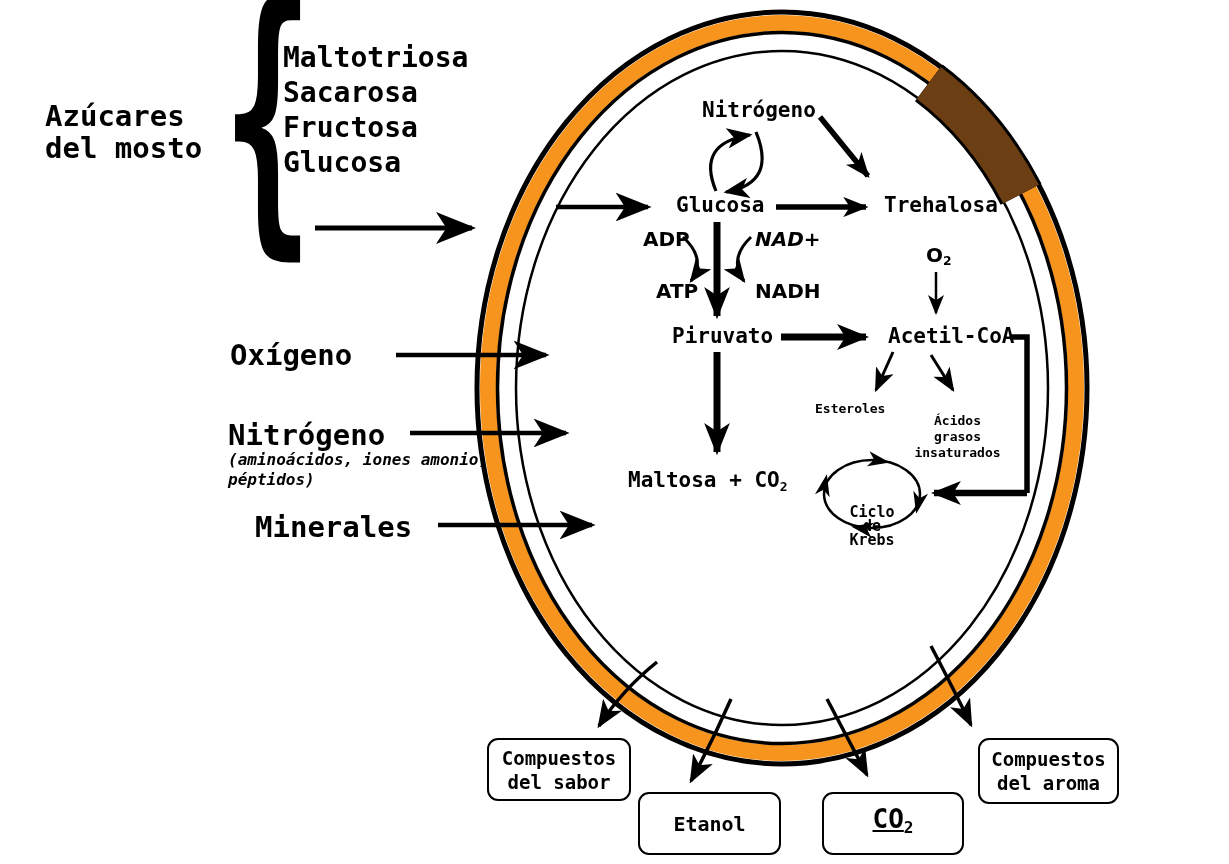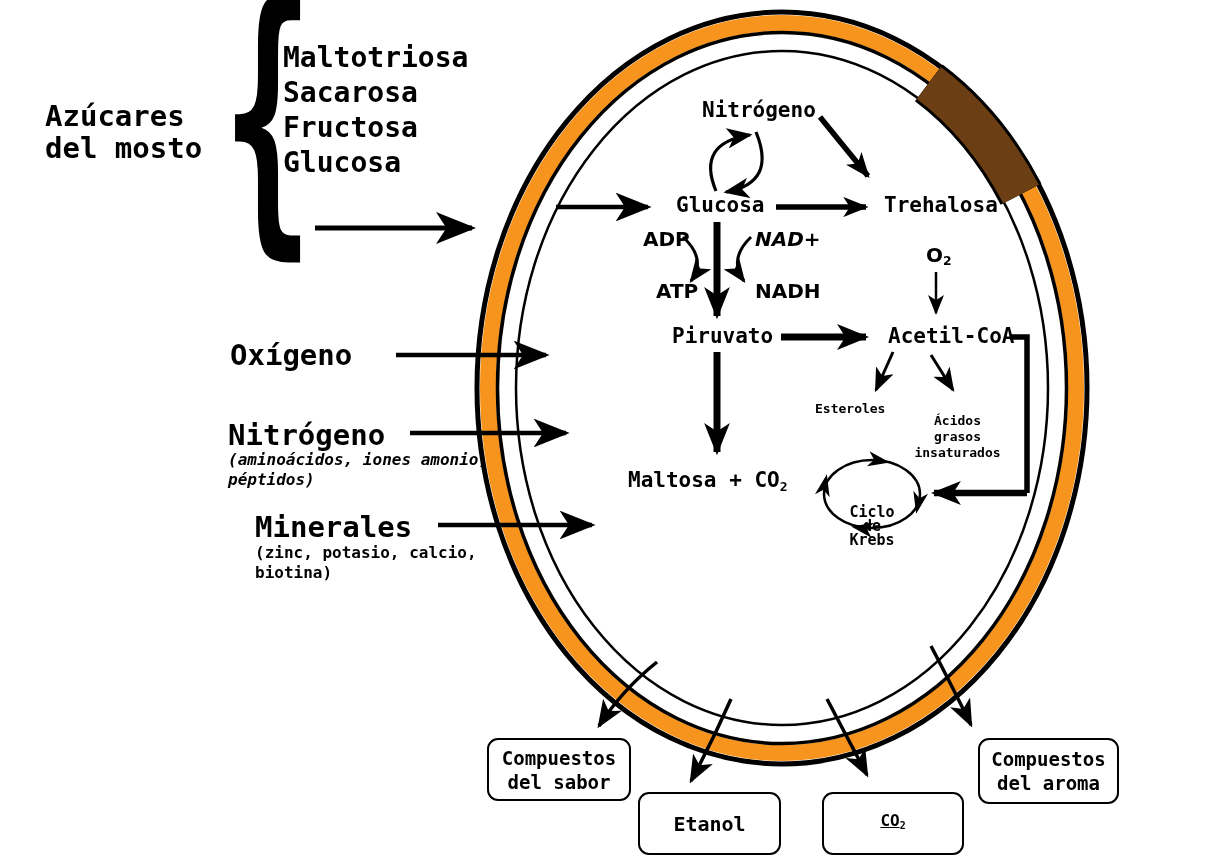--- a/index.html
+++ b/index.html
@@ -107,24 +107,20 @@
 
   <div class="lbl big" style="left:230px;top:339px;">Oxígeno</div>
 
   <div class="lbl big" style="left:228px;top:419px;">Nitrógeno</div>
   <div class="lbl small" style="left:228px;top:450px;font-style:italic;">
     <div>(aminoácidos, iones amonio,</div>
     <div>péptidos)</div>
   </div>
 
   <div class="lbl big" style="left:255px;top:511px;">Minerales</div>
-  <div class="lbl small" style="left:255px;top:543px;">
-    <div>(zinc, potasio, calcio,</div>
-    <div>biotina)</div>
-  </div>
 
   <div class="lbl mid" style="left:702px;top:99px;">Nitrógeno</div>
   <div class="lbl mid" style="left:676px;top:194px;">Glucosa</div>
   <div class="lbl mid" style="left:884px;top:194px;">Trehalosa</div>
 
   <div class="lbl sans cof" style="left:643px;top:228px;">ADP</div>
   <div class="lbl sans cof" style="left:644px;top:280px;margin-left:12px;">ATP</div>
   <div class="lbl sans cof" style="left:755px;top:228px;font-style:italic;">NAD+</div>
   <div class="lbl sans cof" style="left:755px;top:280px;">NADH</div>
 
@@ -149,21 +145,21 @@
     <div>Krebs</div>
   </div>
 
   <div class="obox" style="left:487px;top:738px;width:140px;height:59px;">
     <div>Compuestos</div>
     <div>del sabor</div>
   </div>
   <div class="obox" style="left:638px;top:792px;width:139px;height:59px;font-size:20px;">
     <div>Etanol</div>
   </div>
-  <div class="obox" style="left:822px;top:792px;width:138px;height:59px;font-size:16px;text-decoration:underline;">
+  <div class="obox" style="left:822px;top:792px;width:138px;height:59px;font-size:26px;text-decoration:underline;">
     <div><span>CO</span><span class="sub">2</span></div>
   </div>
   <div class="obox" style="left:978px;top:738px;width:137px;height:62px;">
     <div>Compuestos</div>
     <div>del aroma</div>
   </div>
 
 </div>
 
 </body></html>

